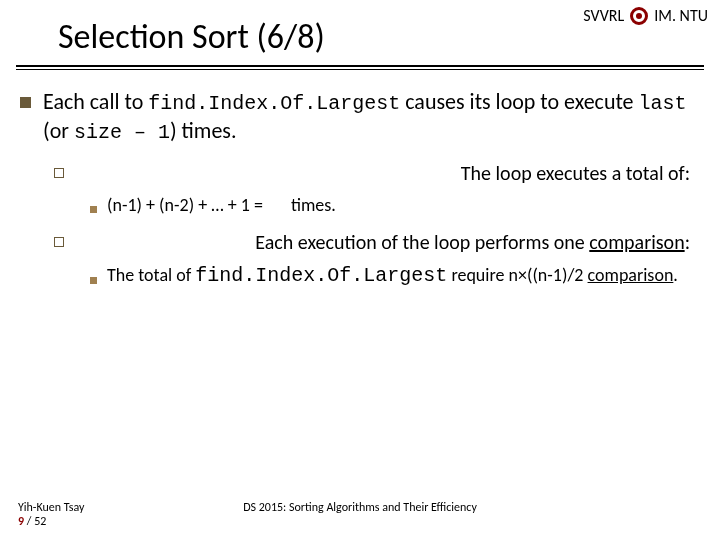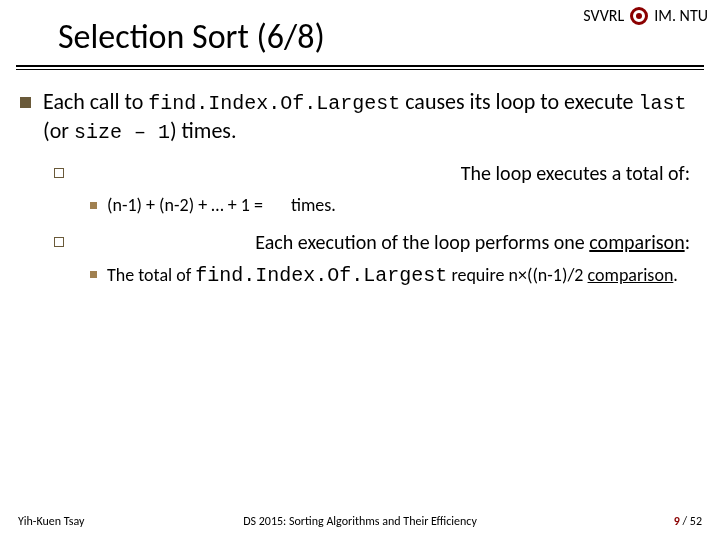--- a/index.html
+++ b/index.html
@@ -64,36 +64,37 @@
     margin-top: 9px;
   }
   .code { font-family: "Courier New", monospace; font-size: 20px; }
   .sub { margin-left: 34px; font-size: 20px; }
   .sub-row { display: flex; gap: 10px; margin-top: 12px; justify-content: space-between; }
   .bullet-open {
     width: 10px; height: 10px; border: 1.5px solid #6a5a3a; flex: 0 0 auto;
     margin-top: 8px;
   }
   .subsub { margin-left: 36px; font-size: 18px; }
-  .subsub-row { display: flex; gap: 10px; margin-top: 8px; align-items: flex-start; }
+  .subsub-row { display: flex; gap: 10px; margin-top: 8px; align-items: center; }
   .bullet-tiny {
     width: 7px; height: 7px; background: #a08050; flex: 0 0 auto;
     margin-top: 8px;
   }
   .eqline { display: flex; gap: 28px; }
   .uline { text-decoration: underline; }
   .footer {
     position: absolute;
     bottom: 12px;
     left: 0; right: 0;
     display: flex;
     justify-content: space-between;
     align-items: baseline;
     padding: 0 18px;
     font-size: 12px;
+    flex-direction: column;
   }
   .footer .center {
     position: absolute;
     left: 50%;
     transform: translateX(-50%);
   }
   .footer .right .cur { color: #8b0000; font-weight: 600; }
 </style>
 </head>
 <body>

